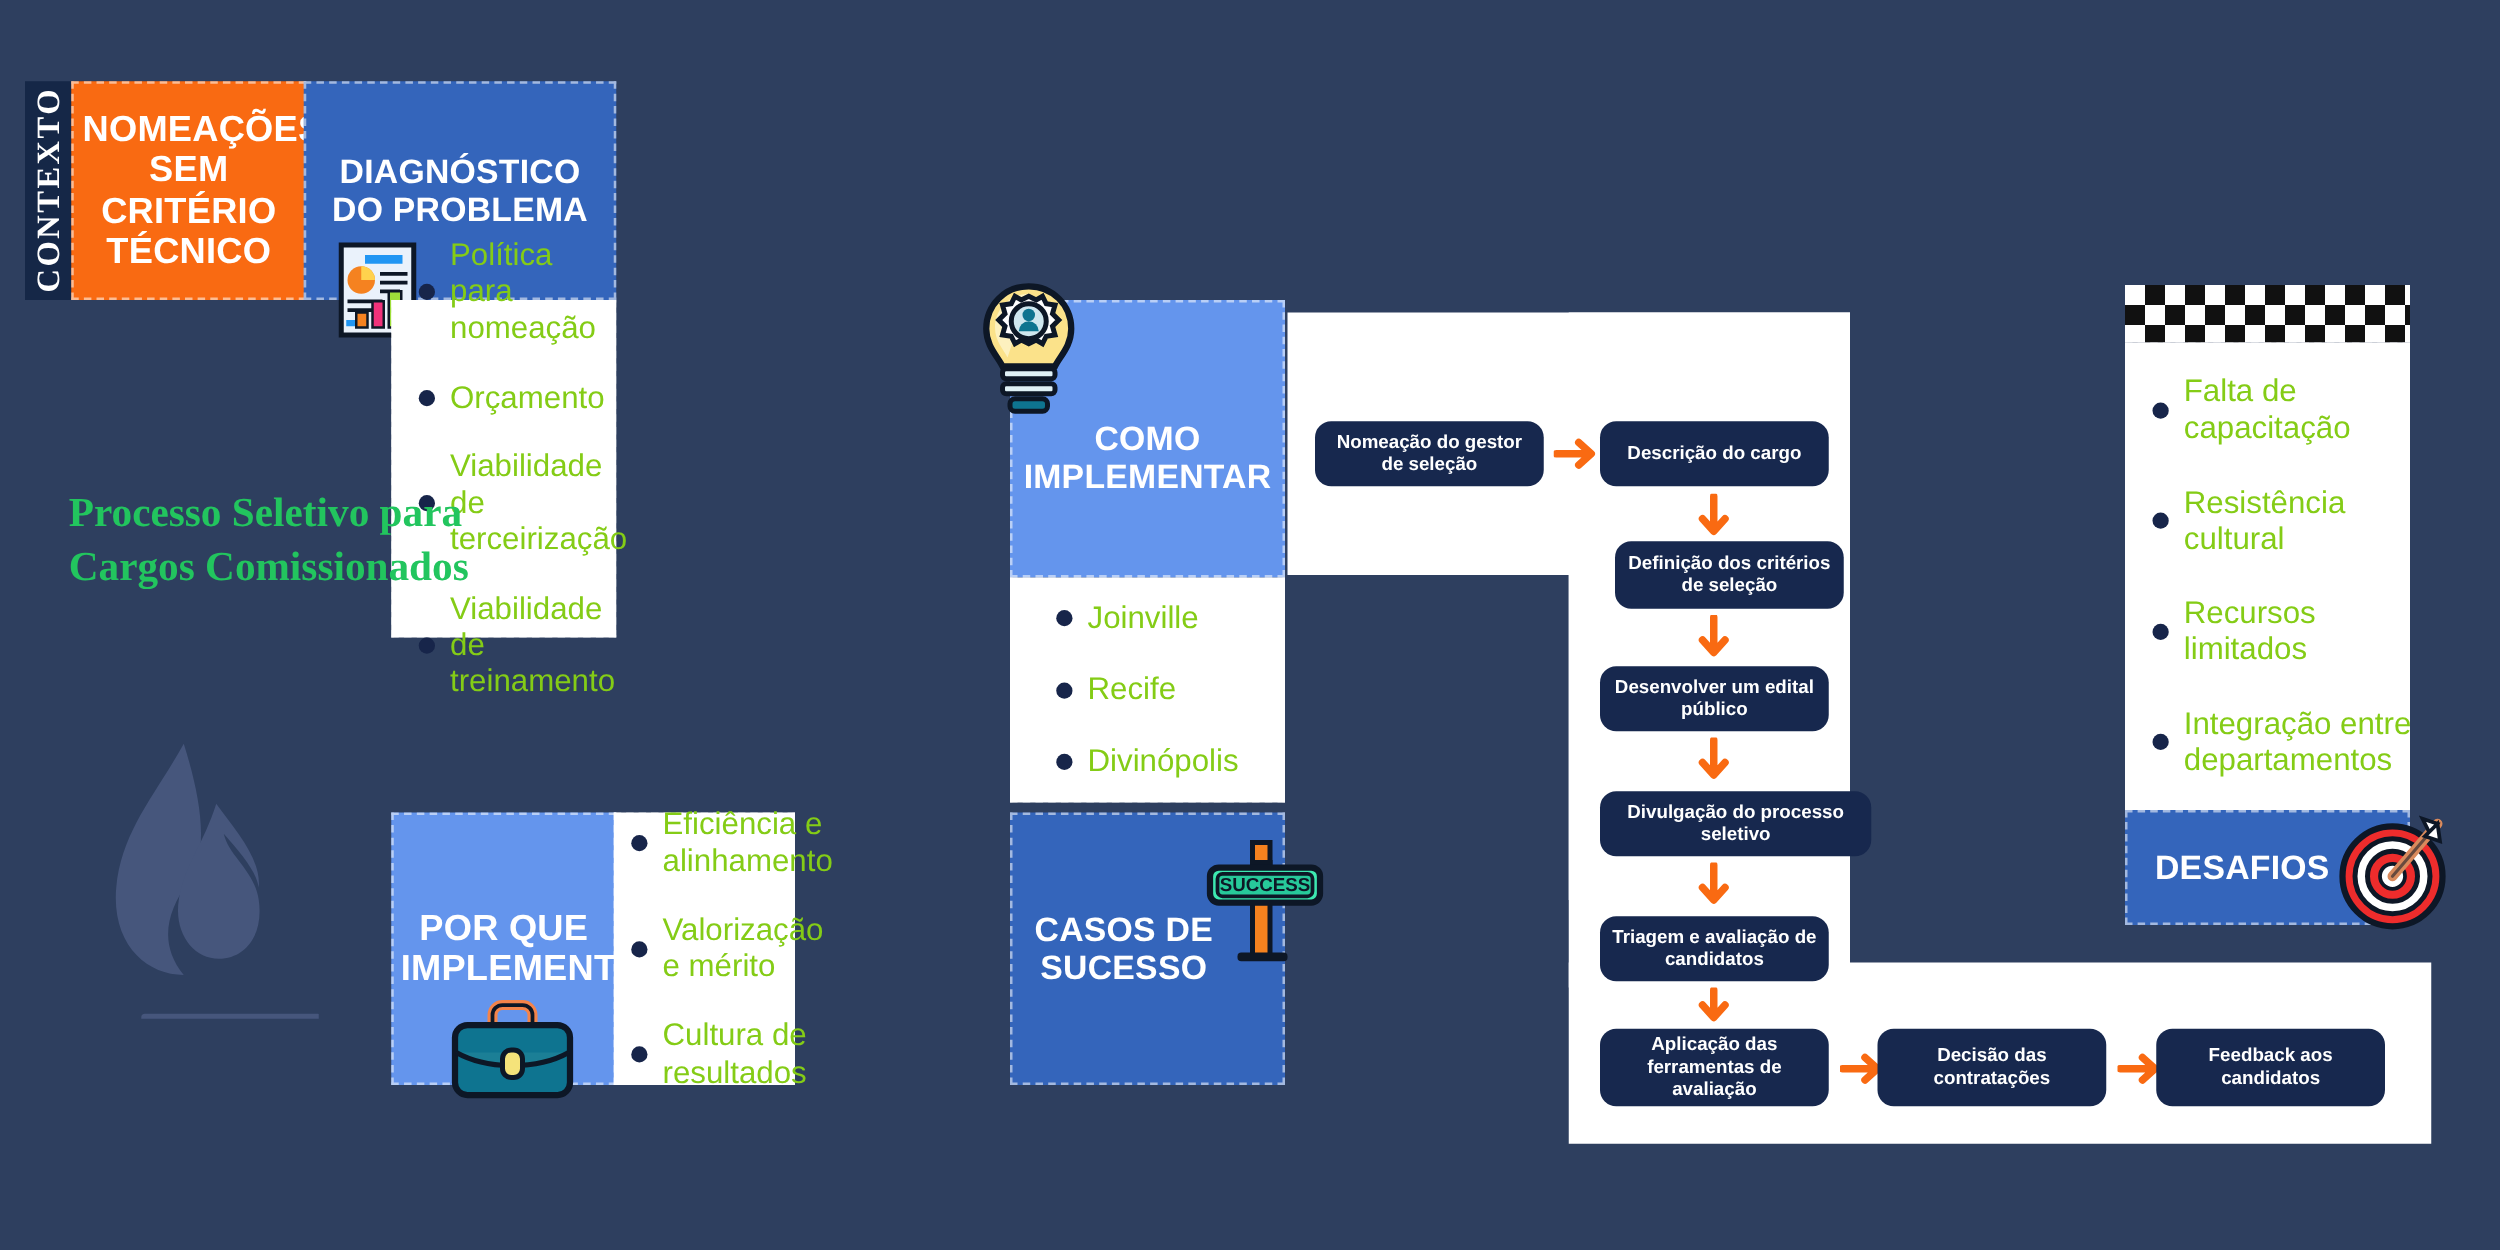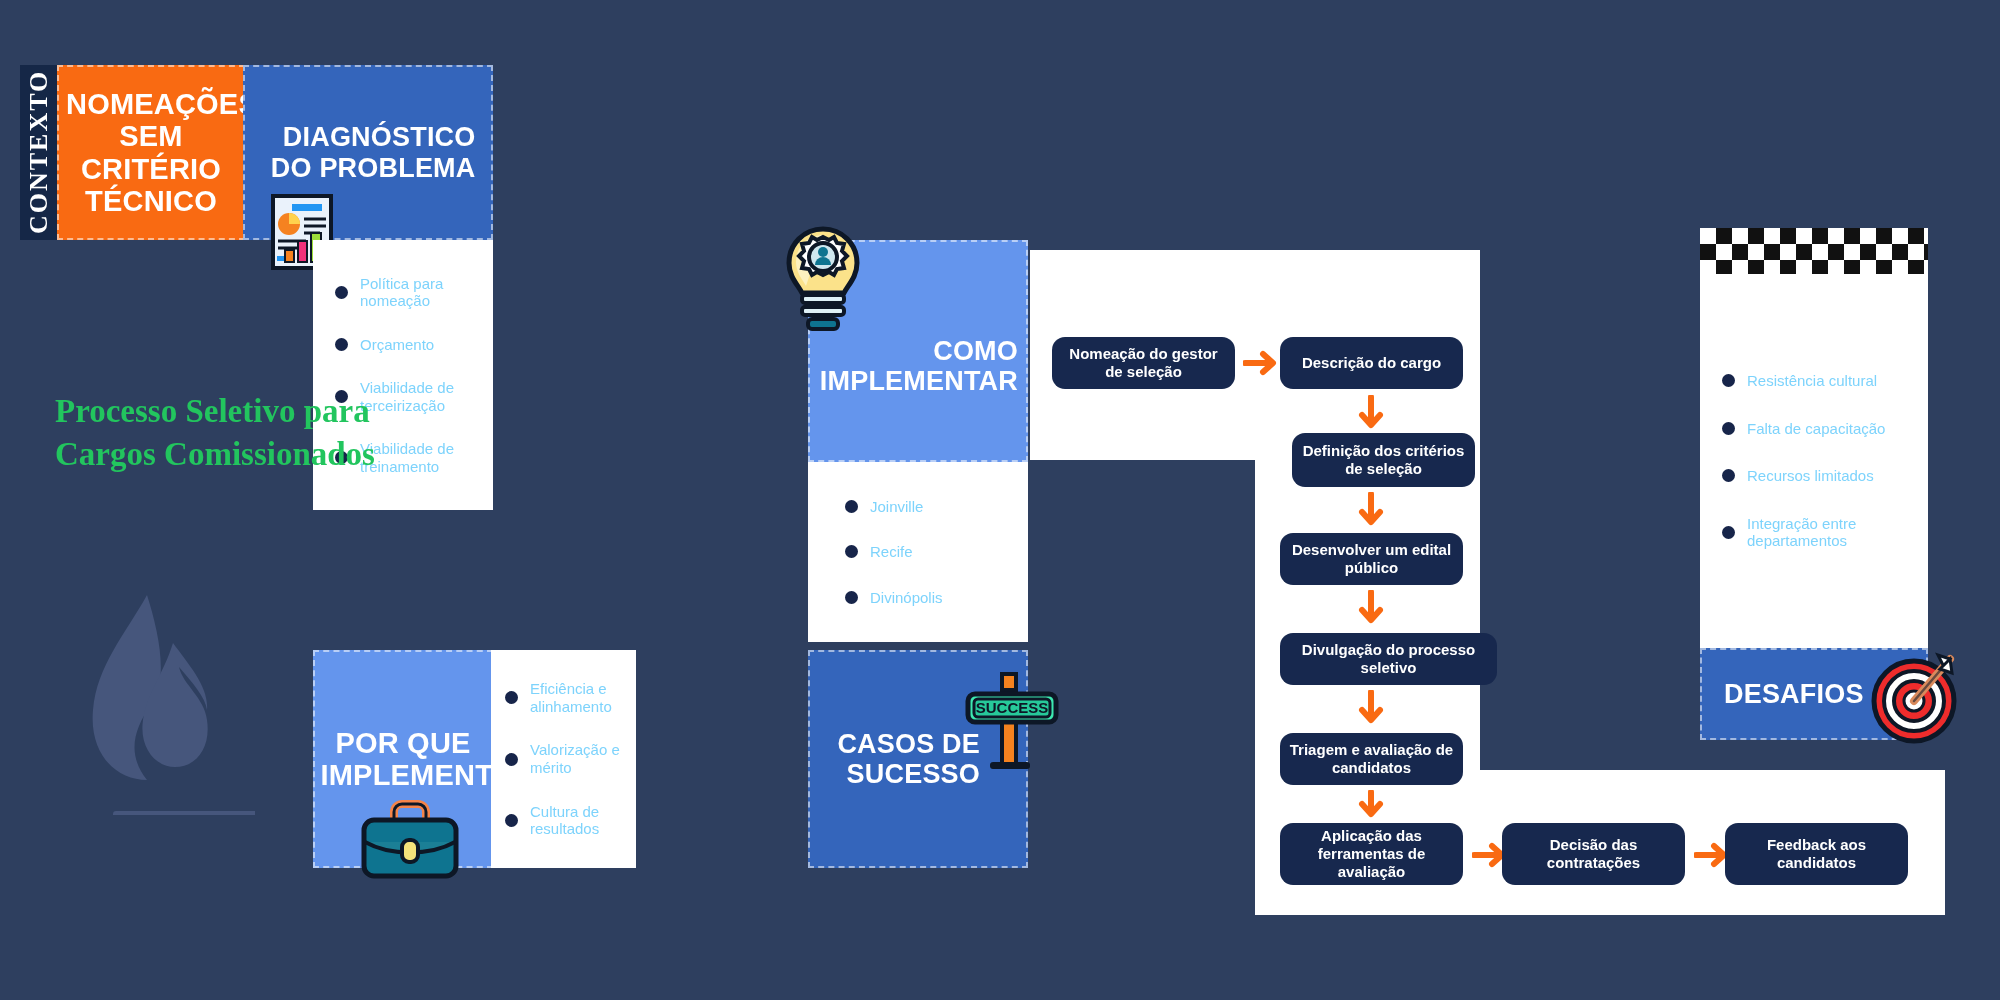--- a/index.html
+++ b/index.html
@@ -20,21 +20,21 @@
   .navy-strip{ background:#152747; }
   .orange{ background:#f96a12; }
   .blue-mid{ background:#3465bb; }
   .blue-light{ background:#6495ed; }
   .white{ background:#ffffff; }
 
   .cap{
     color:#fff; font-weight:bold; text-align:center;
     line-height:1.12; letter-spacing:.2px;
   }
-  .cap-lg{ font-size:27px;text-align:right; }
+  .cap-lg{ font-size:27px; }
   .cap-md{ font-size:29px; }
 
   .vtext{
     position:absolute; color:#fff;
     font-family:"Liberation Serif", serif; font-weight:bold;
     font-size:26px; letter-spacing:2px;
     writing-mode:vertical-rl; transform:rotate(180deg);
     white-space:nowrap;
   }
 
@@ -42,21 +42,21 @@
   .headline{
     position:absolute; left:55px; top:390px; width:330px;
     font-family:"Liberation Serif", serif; font-weight:bold;
     color:#22c55e; font-size:33px; line-height:1.30;
   }
 
   
   .bullets{ position:absolute; display:flex; flex-direction:column; justify-content:center; }
   .bullets li{ list-style:none; display:flex; align-items:center; gap:12px; }
   .dot{ width:13px; height:13px; border-radius:50%; background:#17254a; flex:0 0 13px; }
-  .btxt{ color:#7dd3fc; font-size:15px; line-height:1.17; }
+  .btxt{ color:#84cc16; font-size:25px; line-height:1.17; }
 
   
   .fbox{
     position:absolute; background:#17284e; border-radius:13px;
     color:#fff; font-size:15px; font-weight:bold; line-height:1.2;
     display:flex; align-items:center; justify-content:center; text-align:center;
     padding:4px 8px;
   }
   .arw{ position:absolute; color:#f96a12; }
 
@@ -255,25 +255,25 @@
   <svg class="arw" style="left:1694px; top:840px; width:40px; height:30px;" viewBox="0 0 40 30">
       <path d="M2 15 H28 M20 6 L30 15 L20 24" stroke="#f96a12" stroke-width="6" fill="none" stroke-linecap="round" stroke-linejoin="round"></path>
     </svg>
   <div class="fbox" style="left:1725px; top:823px; width:183px; height:62px;">Feedback aos candidatos</div>
 
   <div class="checker"></div>
   <div class="panel white dashed" style="left:1700px; top:274px; width:228px; height:374px;"></div>
   <ul class="bullets" style="left:1722px; top:274px; width:210px; height:374px; gap:30px;">
     <li>
         <span class="dot"></span>
+        <span class="btxt">Falta de capacitação</span>
+      </li>
+    <li>
+        <span class="dot"></span>
         <span class="btxt">Resistência cultural</span>
-      </li>
-    <li>
-        <span class="dot"></span>
-        <span class="btxt">Falta de capacitação</span>
       </li>
     <li>
         <span class="dot"></span>
         <span class="btxt">Recursos limitados</span>
       </li>
     <li>
         <span class="dot"></span>
         <span class="btxt">Integração entre departamentos</span>
       </li>
   </ul>

